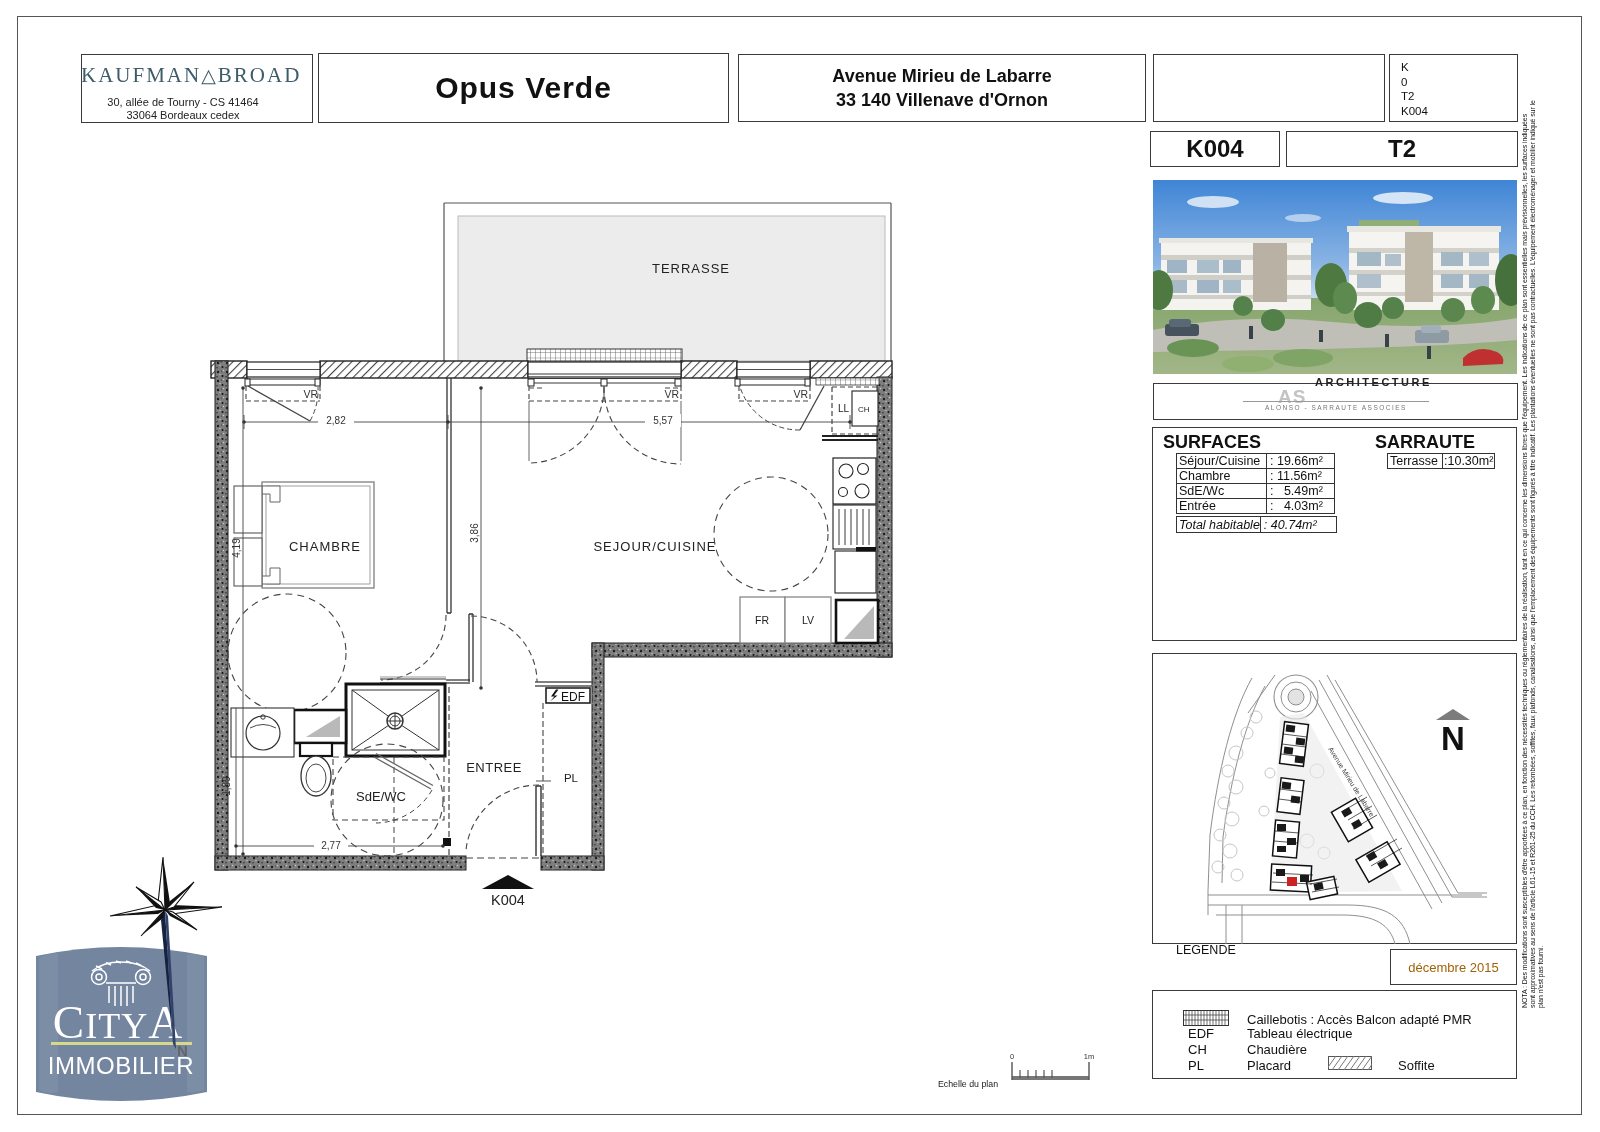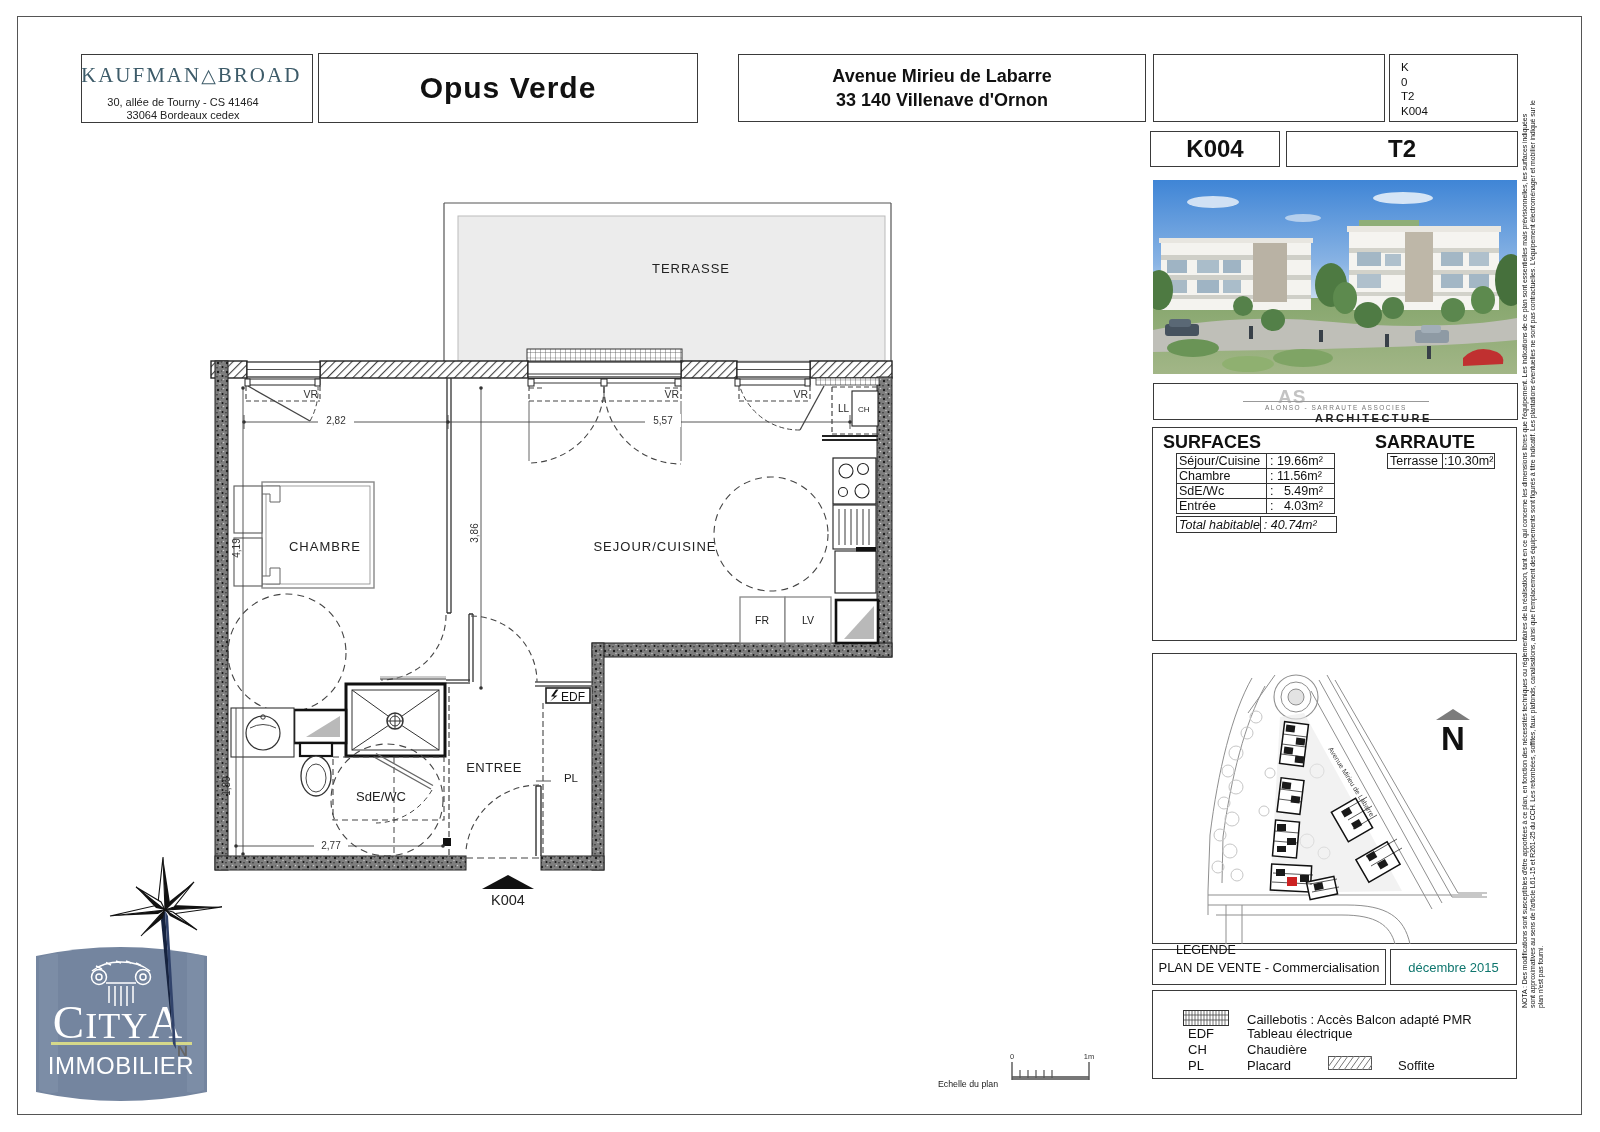--- a/index.html
+++ b/index.html
@@ -13,21 +13,21 @@
 <div id="page">
 
 <div class="abs" style="left:17px;top:16px;width:1565px;height:1099px;border:1.5px solid #555;box-sizing:border-box;"></div>
 
 <div class="bx" style="left:81px;top:54px;width:232px;height:69px;"></div>
 
 <div class="abs" style="left:81px;top:63px;width:187px;text-align:center;color:#3d5b69;font-family:'Liberation Serif',serif;font-size:21px;letter-spacing:2px;white-space:nowrap;">KAUFMAN<span style="font-size:19px;">△</span>BROAD</div>
 
 <div class="abs" style="left:81px;top:96px;width:204px;text-align:center;color:#222;font-size:11px;line-height:13px;">30, allée de Tourny - CS 41464<br>33064 Bordeaux cedex</div>
 
-<div class="bx ctr" style="left:318px;top:53px;width:380px;height:70px;font-size:30px;font-weight:bold;letter-spacing:1px;color:#111;">Opus Verde</div>
+<div class="bx ctr" style="left:318px;top:53px;width:411px;height:70px;font-size:30px;font-weight:bold;letter-spacing:1px;color:#111;">Opus Verde</div>
 
 <div class="bx ctr" style="left:738px;top:54px;width:408px;height:68px;font-size:18px;font-weight:bold;color:#111;line-height:24px;">Avenue Mirieu de Labarre<br>33 140 Villenave d'Ornon</div>
 
 <div class="bx" style="left:1153px;top:54px;width:232px;height:68px;"></div>
 
 <div class="bx" style="left:1389px;top:54px;width:129px;height:68px;"></div>
 <div class="abs" style="left:1401px;top:60px;width:110px;text-align:left;font-size:11.5px;color:#111;line-height:14.5px;">K<br>0<br>T2<br>K004</div>
 
 <div class="bx ctr" style="left:1150px;top:131px;width:130px;height:36px;font-size:24px;font-weight:bold;color:#111;">K004</div>
 
@@ -120,21 +120,21 @@
     <rect x="96" y="146" width="4" height="13"></rect>
           <rect x="166" y="150" width="4" height="12"></rect>
           <rect x="232" y="154" width="4" height="13"></rect>
           <rect x="274" y="166" width="4" height="13"></rect>
   </g>
 </svg>
 </div>
 
 <div class="bx" style="left:1153px;top:383px;width:365px;height:37px;"></div>
 <div class="abs" style="left:1278px;top:386px;font-size:19px;font-weight:bold;color:#c3c3c3;letter-spacing:1px;">AS</div>
-<div class="abs" style="left:1315px;top:412px;font-size:11px;font-weight:bold;color:#222;letter-spacing:2.5px;">ARCHITECTURE</div>
+<div class="abs" style="left:1315px;top:376px;font-size:11px;font-weight:bold;color:#222;letter-spacing:2.5px;">ARCHITECTURE</div>
 <div class="abs" style="left:1243px;top:401px;width:186px;border-top:1px solid #999;"></div>
 <div class="abs" style="left:1243px;top:404px;width:186px;text-align:center;font-size:6.5px;color:#777;letter-spacing:1.5px;">ALONSO - SARRAUTE ASSOCIES</div>
 
 <div class="bx" style="left:1152px;top:427px;width:365px;height:214px;"></div>
 
 <div class="abs" style="left:1163px;top:432px;font-size:18px;font-weight:bold;color:#111;">SURFACES</div>
 
 <div class="abs" style="left:1375px;top:432px;font-size:18px;font-weight:bold;color:#111;">SARRAUTE</div>
 
 <div class="abs" style="left:1176px;top:453px;">
@@ -266,23 +266,22 @@
 
   <text x="176" y="96" font-size="7" fill="#444" transform="rotate(58 176 96)" font-family="Liberation Sans">Avenue Mirieu de Labarre</text>
 
   <g>
     <path d="M284,67 L301,56 L318,67 Z" fill="#7c7c7c"></path>
     <text x="289" y="97" font-size="33" font-weight="bold" fill="#111" font-family="Liberation Sans">N</text>
   </g>
 </svg>
 </div>
 
-<div class="bx ctr" style="left:1152px;top:949px;width:234px;height:36px;font-size:13px;color:#111;">PLAN DE VENTE - Commercialisation</div>
-
-<div class="bx ctr" style="left:1390px;top:949px;width:127px;height:36px;font-size:13px;color:#0f766e;">décembre 2015</div>
+
+<div class="bx ctr" style="left:1390px;top:949px;width:127px;height:36px;font-size:13px;color:#a16207;">décembre 2015</div>
 
 <div class="bx" style="left:1152px;top:990px;width:365px;height:89px;"></div>
 
 <div class="abs" style="left:1176px;top:943px;font-size:12.5px;color:#111;">LEGENDE</div>
 
 <div class="abs" style="left:1183px;top:1010px;width:46px;height:16px;">
 <svg width="46" height="16">
         <rect x="0.5" y="0.5" width="45" height="15" fill="#fff" stroke="#333"></rect>
         <g stroke="#333" stroke-width="0.7">
           <path d="M0,5 H46 M0,10 H46"></path>

